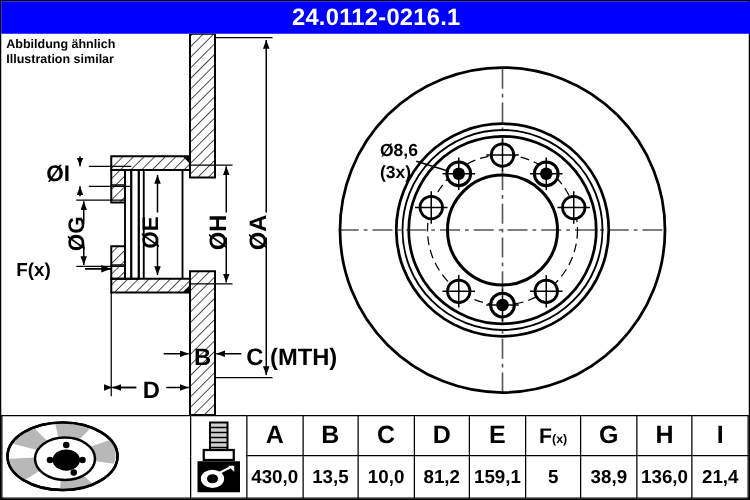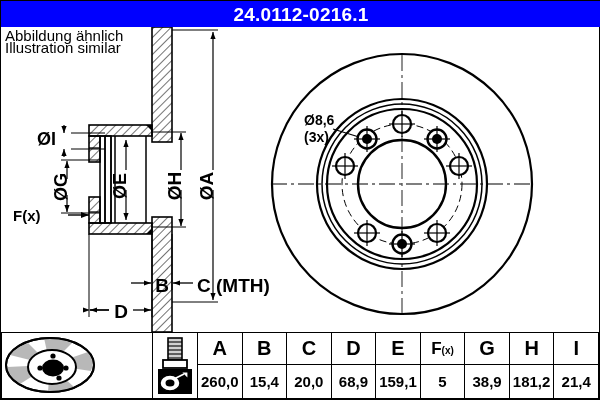--- a/index.html
+++ b/index.html
@@ -10,21 +10,21 @@
 
   
   .banner{position:absolute;left:0;top:0;width:600px;height:26px;
           background:#0000ff;}
   .banner-inner{position:absolute;left:0;top:0;width:600px;height:26px;
           display:flex;align-items:center;justify-content:center;}
   .banner-txt{color:#fff;font-size:19px;font-weight:bold;letter-spacing:.2px;
               line-height:1;white-space:nowrap;}
 
   
-  .note{position:absolute;left:4px;top:29px;font-size:15px;font-weight:normal;
+  .note{position:absolute;left:4px;top:29px;font-size:10px;font-weight:bold;
         line-height:11.5px;white-space:nowrap;}
 
   
   .draw{position:absolute;left:0;top:26px;width:598px;height:305px;}
 
   
   .tbl{position:absolute;left:0;top:331px;width:598px;height:67px;}
   table{border-collapse:collapse;width:598px;height:67px;table-layout:fixed;}
   td{border:1.6px solid #000;text-align:center;vertical-align:middle;padding:0;}
   .hd{font-size:20px;font-weight:bold;height:29px;}
@@ -290,27 +290,27 @@
         <td class="hd">B</td>
         <td class="hd">C</td>
         <td class="hd">D</td>
         <td class="hd">E</td>
         <td class="hd fx">F<sub>(x)</sub></td>
         <td class="hd">G</td>
         <td class="hd">H</td>
         <td class="hd">I</td>
       </tr>
       <tr>
-        <td class="vl">260,0</td>
-        <td class="vl">15,4</td>
-        <td class="vl">20,0</td>
-        <td class="vl">68,9</td>
+        <td class="vl">430,0</td>
+        <td class="vl">13,5</td>
+        <td class="vl">10,0</td>
+        <td class="vl">81,2</td>
         <td class="vl">159,1</td>
         <td class="vl">5</td>
         <td class="vl">38,9</td>
-        <td class="vl">181,2</td>
+        <td class="vl">136,0</td>
         <td class="vl">21,4</td>
       </tr>
     </tbody>
       </table>
   </div>
 
 </div>
 
 </body></html>

